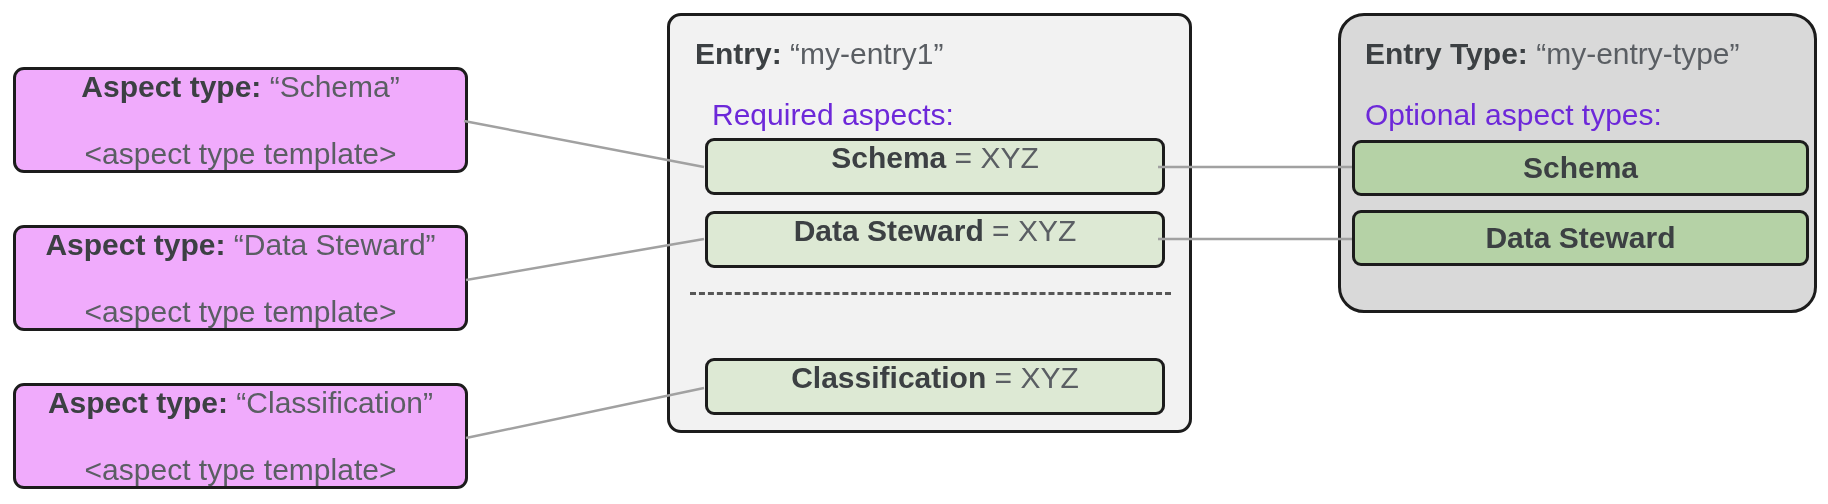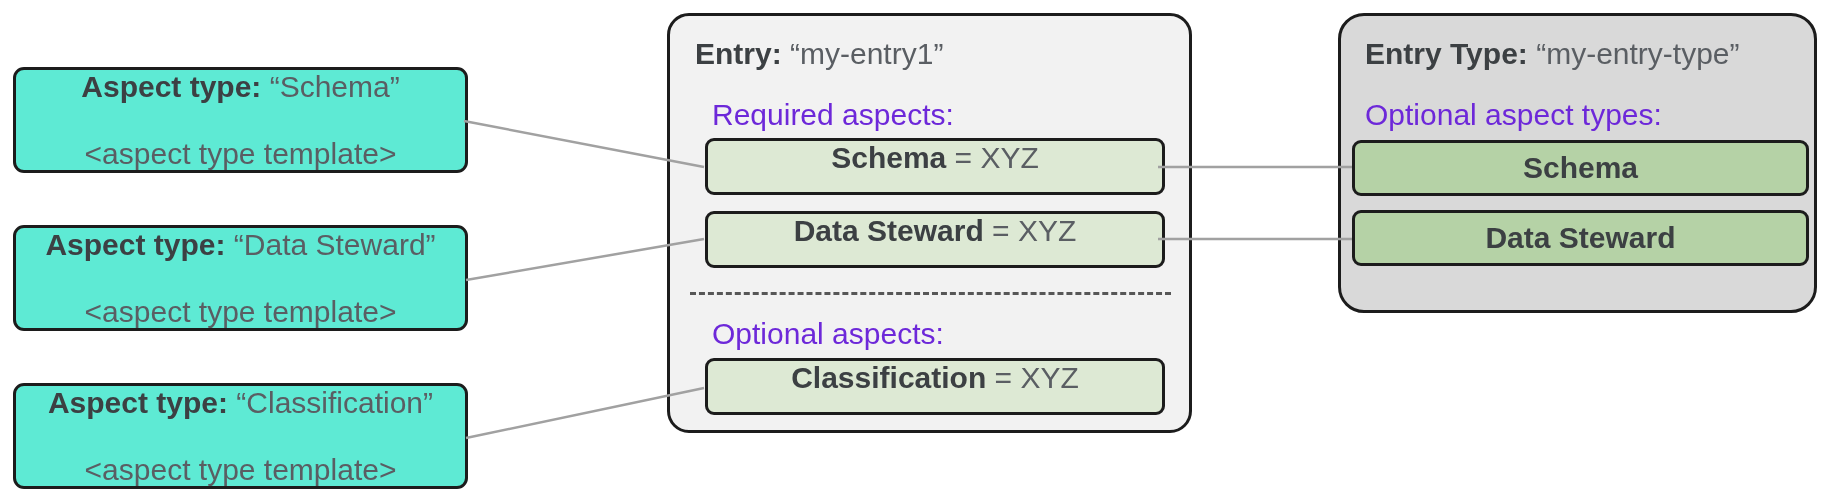--- a/index.html
+++ b/index.html
@@ -22,36 +22,36 @@
     position: absolute; left: 0; top: 0;
     width: 1828px; height: 504px;
     z-index: 2; pointer-events: none;
   }
   #connectors line { stroke: #a1a1a1; stroke-width: 2.5; }
 
   
   .aspect-box {
     position: absolute;
     left: 13px; width: 449px; height: 100px;
-    background: #5eead4;
+    background: #f0abfc;
     border: 3px solid #1c1c1c;
     border-radius: 11px;
     display: flex; flex-direction: column;
     justify-content: center; align-items: center;
     gap: 33px; text-align: left;
     z-index: 1;
   }
 
   
   .entry-box {
     position: absolute;
     left: 667px; top: 13px; width: 519px; height: 414px;
     background: #f2f2f2;
     border: 3px solid #1c1c1c;
-    border-radius: 22px;
+    border-radius: 14px;
     z-index: 1;
   }
   .entry-box .title { position: absolute; left: 25px; top: 21px; white-space: nowrap; }
   .entry-box .heading-required { position: absolute; left: 42px; top: 82px; white-space: nowrap; }
   .entry-box .heading-optional { position: absolute; left: 42px; top: 301px; white-space: nowrap; }
 
   .aspect-pill {
     position: absolute;
     left: 35px; width: 454px; height: 51px;
     background: #dde9d4;
@@ -149,21 +149,20 @@
 
     <div class="aspect-pill pill-data-steward">
       <div class="inner">
         <span class="b">Data Steward</span>
         <span class="g">= XYZ</span>
       </div>
     </div>
 
     <div class="divider"></div>
 
-    <div class="heading heading-optional">Optional aspects:</div>
 
     <div class="aspect-pill pill-classification">
       <div class="inner">
         <span class="b">Classification</span>
         <span class="g">= XYZ</span>
       </div>
     </div>
   </div>
 
   <div class="entry-type-box">

